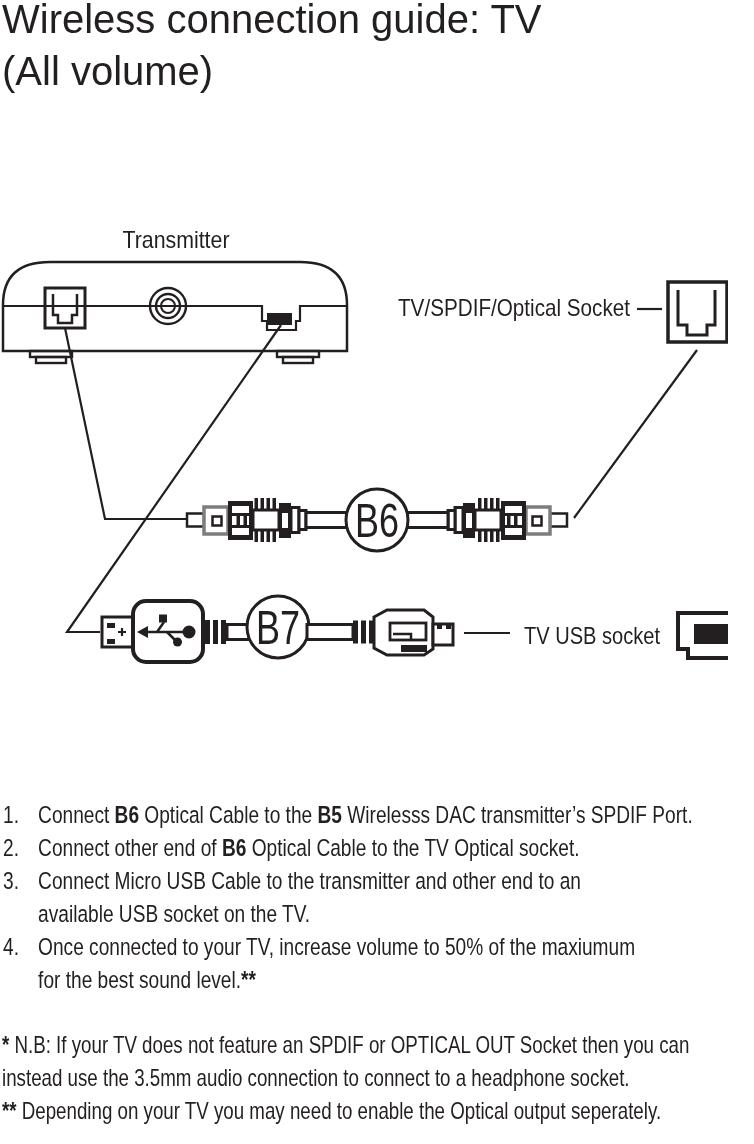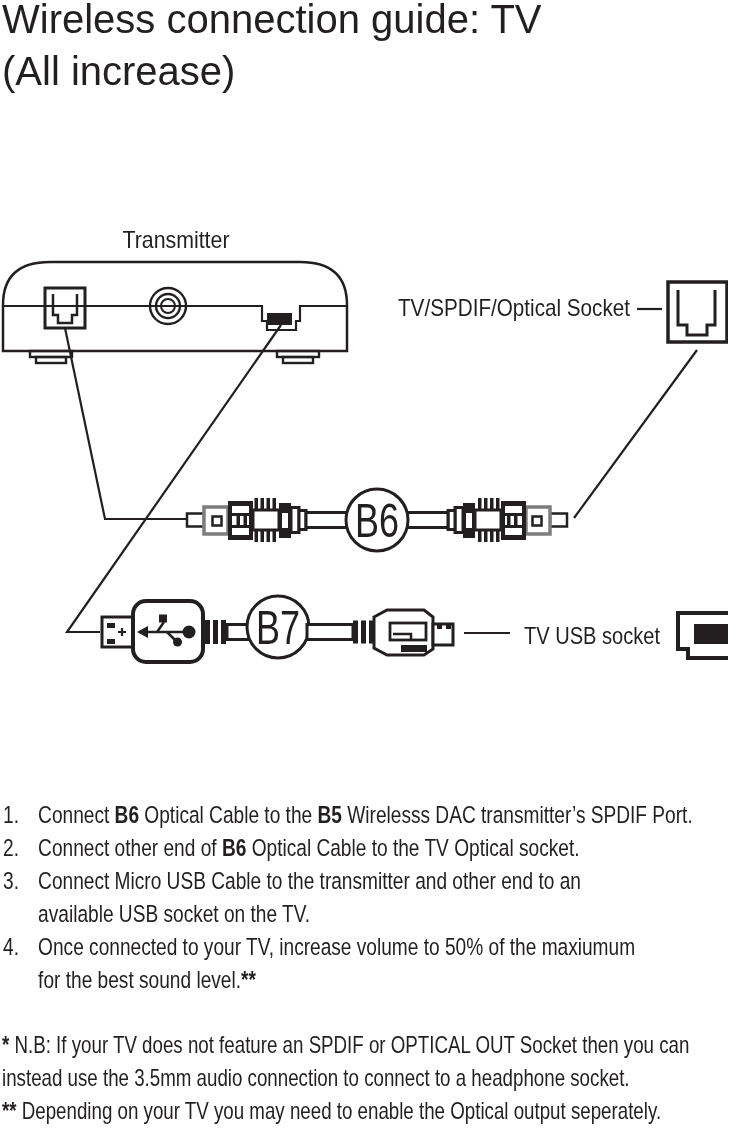--- a/index.html
+++ b/index.html
@@ -18,21 +18,21 @@
   .pagenum{position:absolute;top:1120px;left:0;width:746px;text-align:right;
            font-size:23px;line-height:25px;}
 </style>
 </head>
 <body>
 
 <div class="page">
 
   <div class="title">
     <div>Wireless connection guide: TV</div>
-    <div>(All increase)</div>
+    <div>(All volume)</div>
   </div>
 
   <svg class="diagram" width="754" height="470" viewBox="0 0 754 470">
 
     <text x="176" y="28" font-size="24" text-anchor="middle" textLength="107" lengthAdjust="spacingAndGlyphs">Transmitter</text>
 
     <g stroke="#231f20" fill="none">
       <path d="M3,131 V85 Q3,42 50,42 H300 Q347,42 347,85 V131 Z" stroke-width="2.5"></path>
       <path d="M3,86 H262 V101 H267 V110 H296 V101 H300 V86 H347" stroke-width="2.2"></path>
 

